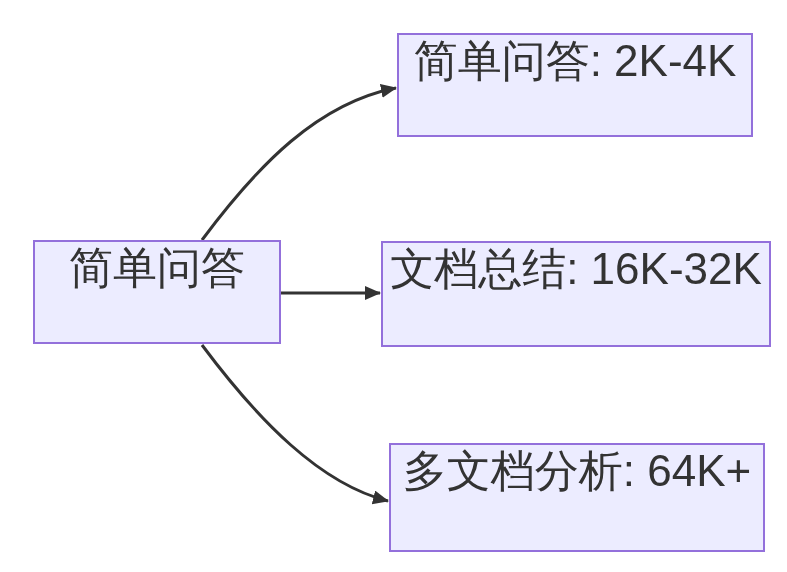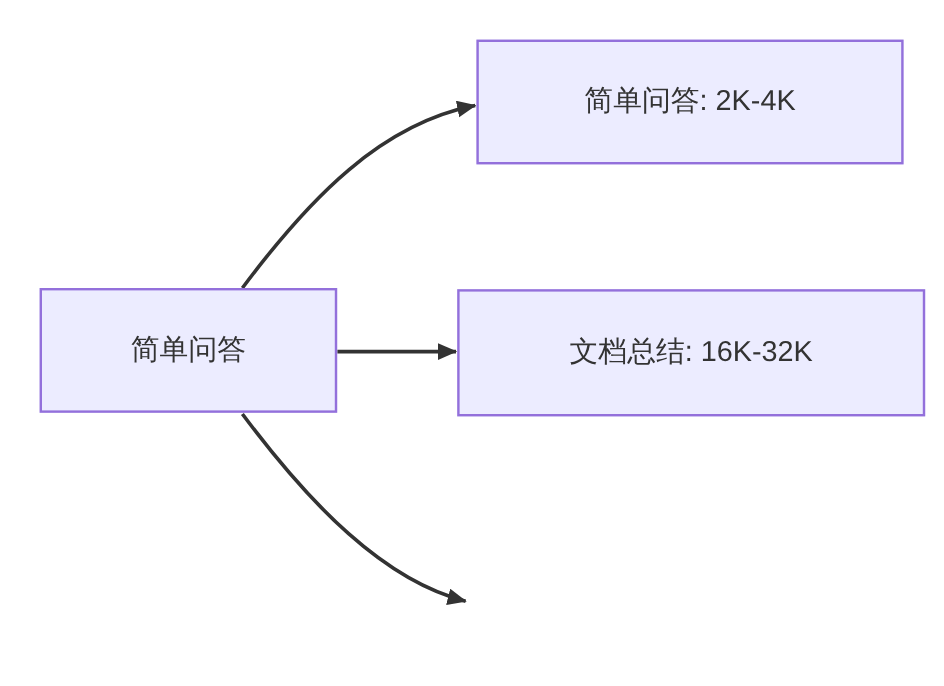--- a/index.html
+++ b/index.html
@@ -37,24 +37,23 @@
   .arrow-head {
     fill: var(--edge-color);
     stroke: none;
   }
   .node {
     position: absolute;
     box-sizing: border-box;
     background: var(--node-fill);
     border: 2px solid var(--node-border);
     display: flex;
-    align-items: center;
     justify-content: center;
     color: var(--text-color);
-    font-size: 24px;
+    font-size: 44px;
     line-height: 1.2;
     text-align: center;
     white-space: nowrap;
   }
   .node-task-type   { left: 33px;  top: 240px; width: 248px; height: 104px; }
   .node-simple-qa   { left: 397px; top: 33px;  width: 356px; height: 104px; }
   .node-doc-summary { left: 381px; top: 241px; width: 390px; height: 106px; }
   .node-multi-doc   { left: 389px; top: 443px; width: 376px; height: 109px; }
 </style>
 </head>
@@ -78,14 +77,17 @@
   </div>
 
   <div class="node node-simple-qa">
     <span>简单问答: 2K-4K</span>
   </div>
 
   <div class="node node-doc-summary">
     <span>文档总结: 16K-32K</span>
   </div>
 
+  <div class="node node-multi-doc">
+    <span>多文档分析: 64K+</span>
+  </div>
 
 </div>
 
 </body></html>

